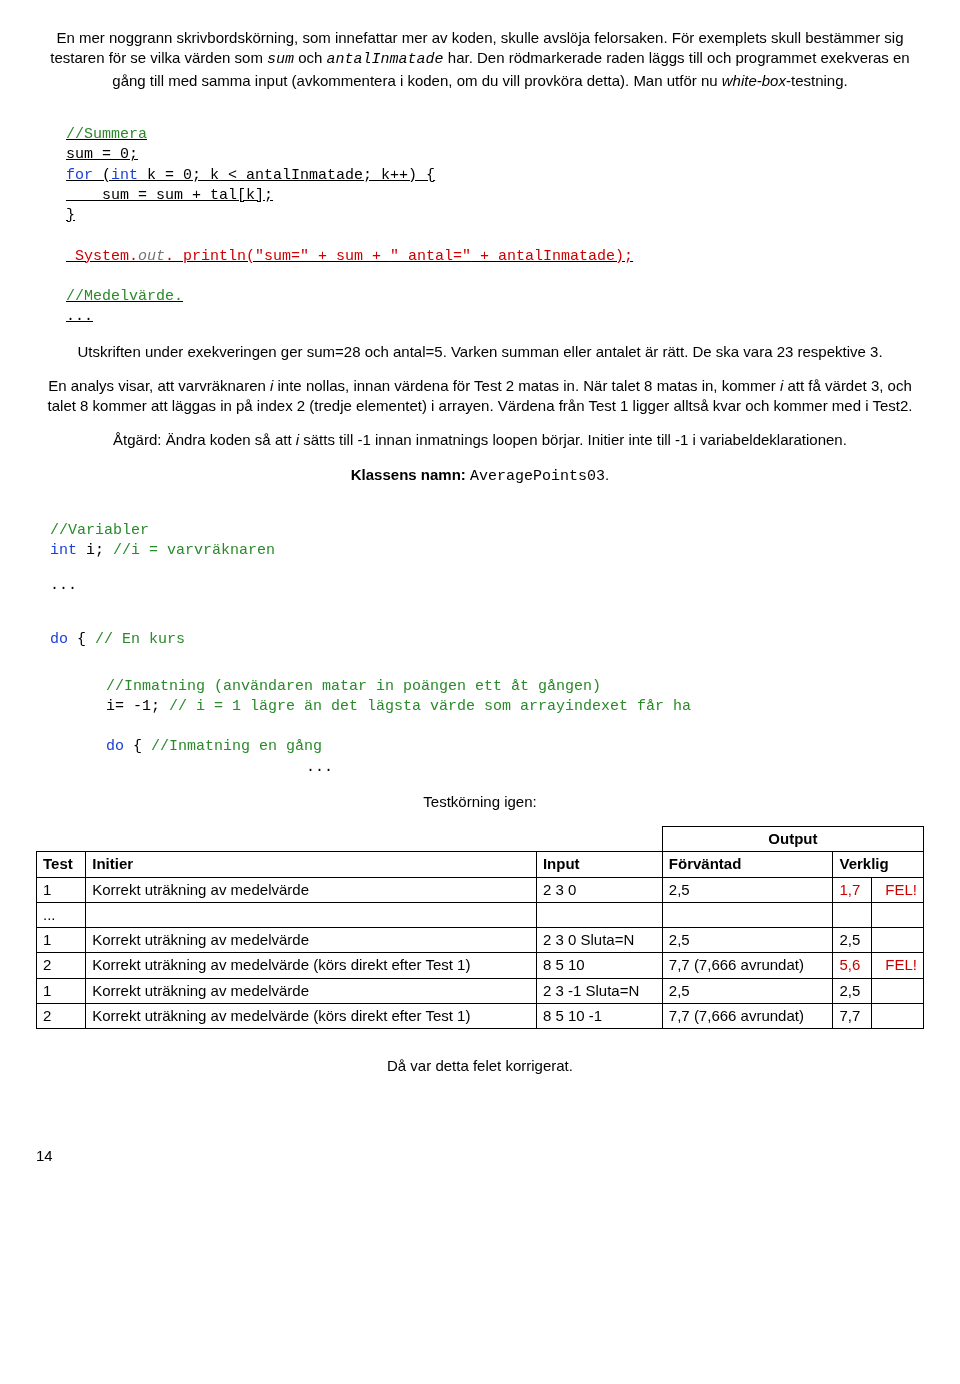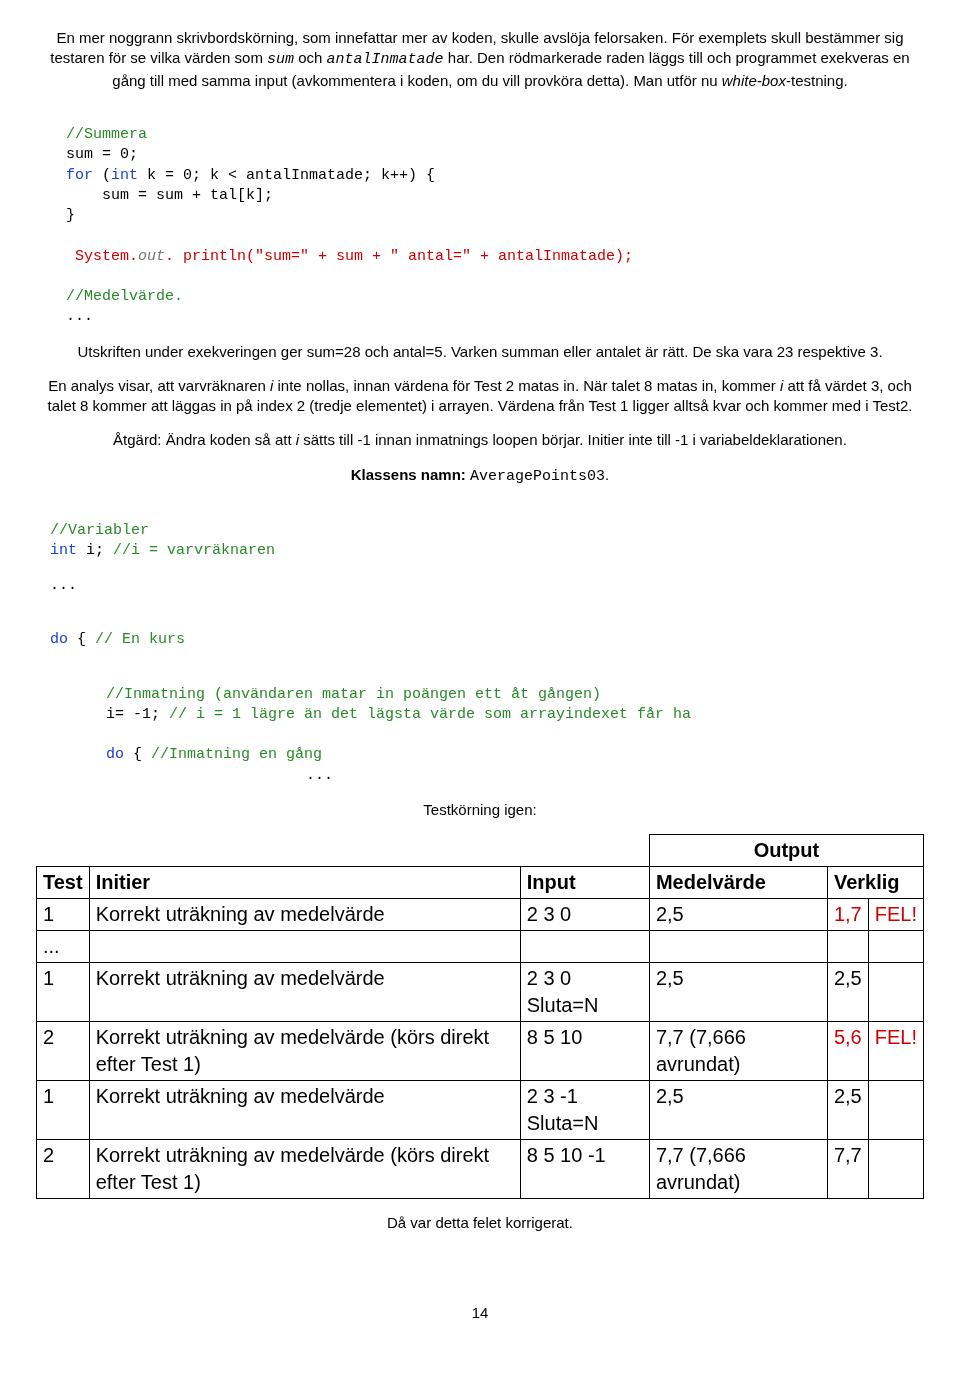--- a/index.html
+++ b/index.html
@@ -17,47 +17,46 @@
   .para { text-align: center; }
   .mono { font-family: "Courier New", Courier, monospace; }
   .italic { font-style: italic; }
   .bold { font-weight: bold; }
   .code-block {
     font-family: "Courier New", Courier, monospace;
     white-space: pre;
     margin: 0 0 14px 0;
     line-height: 1.35;
   }
-  .code-indent1 { padding-left: 30px; }
+  .code-indent1 { padding-left: 30px; text-decoration: underline; }
   .code-indent2 { padding-left: 70px; }
   .green { color: #2a8a2a; }
   .blue { color: #1a3fd6; }
   .grey { color: #777; font-style: italic; }
   .red { color: #cc0000; }
   table.testtable {
     border-collapse: collapse;
     width: 100%;
-    font-size: 20px;
+    font-size: 15px;
     margin-top: 4px;
   }
   table.testtable td, table.testtable th {
     border: 1px solid #000;
     padding: 2px 6px;
     text-align: left;
     vertical-align: top;
     font-weight: normal;
   }
   table.testtable th { font-weight: bold; }
   .page-num {
-    text-align: center;
     margin-top: 70px;
     font-size: 15px;
   }
   .ellips { margin: 10px 0 14px 0; }
-  .kursblock { margin-bottom:14px; }
+  .kursblock { margin-bottom:6px; }
 </style>
 </head>
 <body>
 
 <p class="para">
   <span>En mer noggrann skrivbordskörning, som innefattar mer av koden, skulle avslöja felorsaken. För exemplets skull bestämmer sig testaren för se vilka värden som </span><span class="mono italic">sum</span><span> och </span><span class="mono italic">antalInmatade</span><span> har. Den rödmarkerade raden läggs till och programmet exekveras en gång till med samma input (avkommentera i koden, om du vill provköra detta). Man utför nu </span><span class="italic">white-box</span><span>-testning.</span>
 </p>
 
 <div class="code-block code-indent1">
 <span class="green">//Summera</span>
@@ -112,21 +111,21 @@
       <tr>
     <th style="border-top:none;border-left:none;border-right:none;"></th>
     <th style="border-top:none;border-left:none;border-right:none;"></th>
     <th style="border-top:none;border-left:none;"></th>
     <th colspan="3" style="text-align:center">Output</th>
   </tr>
   <tr>
     <th>Test</th>
     <th>Initier</th>
     <th>Input</th>
-    <th>Medelvärde</th>
+    <th>Förväntad</th>
     <th colspan="2">Verklig</th>
   </tr>
   <tr>
     <td>1</td>
     <td>Korrekt uträkning av medelvärde</td>
     <td>2 3 0</td>
     <td>2,5</td>
     <td class="red">1,7</td>
     <td class="red" style="text-align:right">FEL!</td>
   </tr>
@@ -166,15 +165,15 @@
     <td>2</td>
     <td>Korrekt uträkning av medelvärde (körs direkt efter Test 1)</td>
     <td>8 5 10 -1</td>
     <td>7,7 (7,666 avrundat)</td>
     <td>7,7</td>
     <td></td>
   </tr>
 </tbody>
   </table>
 
-<p class="para" style="margin-top:14px">Då var detta felet korrigerat.</p>
+<p class="para" style="margin-top:27px">Då var detta felet korrigerat.</p>
 
 <div class="page-num">14</div>
 
 </body></html>

